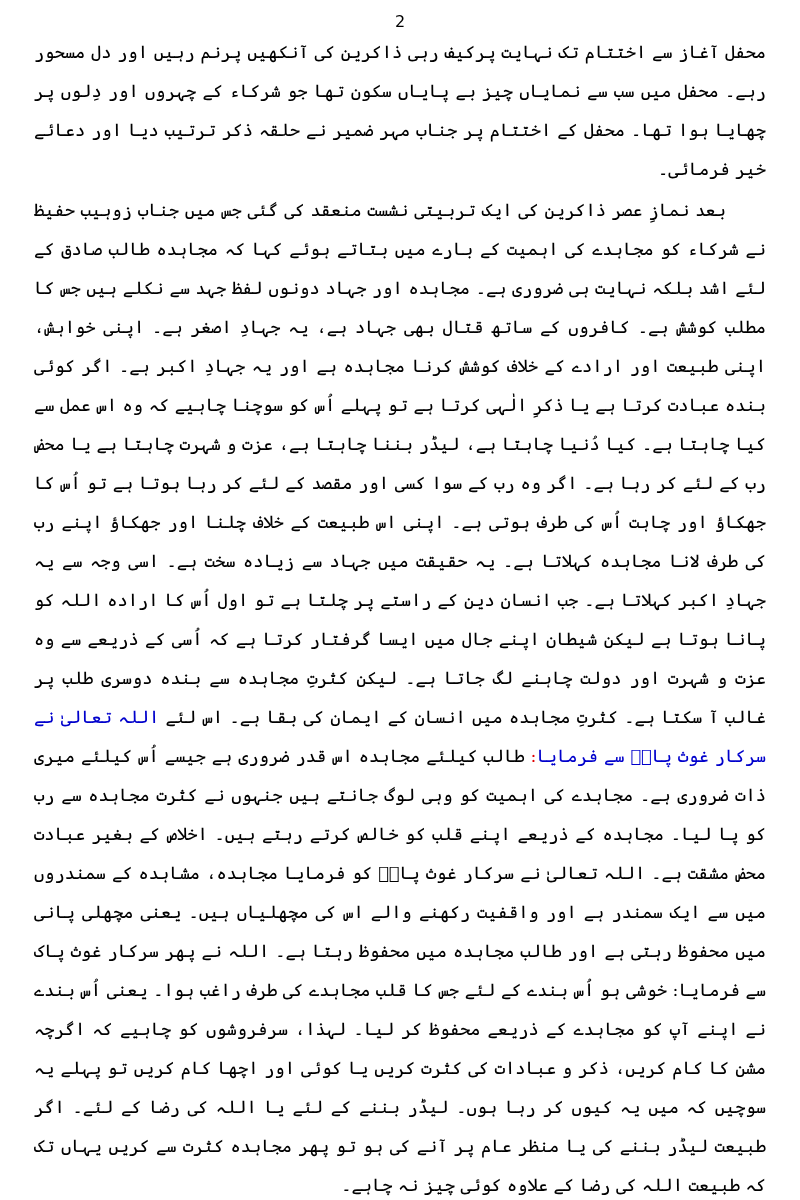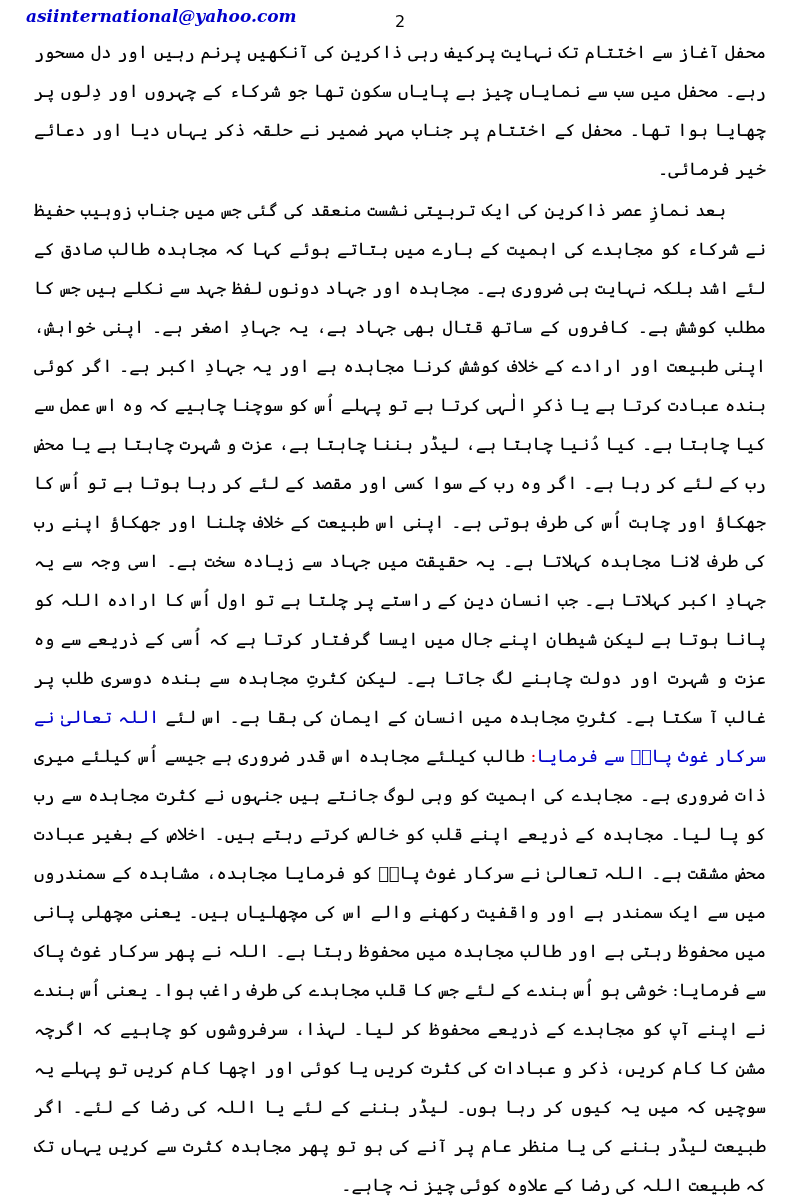--- a/index.html
+++ b/index.html
@@ -34,28 +34,27 @@
   }
   .body-text p.no-indent{text-indent:0;}
   .hl-blue{color:#0000cc;}
   .hl-red{color:#e00000;}
 </style>
 </head>
 <body>
 
 <div class="page">
 
-  <a class="top-email" href="#">asiinternational@yahoo.com</a>
 
   <div class="page-num">2</div>
 
   <div class="body-text">
 
     <p class="no-indent">
-      <span>محفل آغاز سے اختتام تک نہایت پرکیف رہی ذاکرین کی آنکھیں پرنم رہیں اور دل مسحور رہے۔ محفل میں سب سے نمایاں چیز بے پایاں سکون تھا جو شرکاء کے چہروں اور دِلوں پر چھایا ہوا تھا۔ محفل کے اختتام پر جناب مہر ضمیر نے حلقہ ذکر یہاں دیا اور دعائے خیر فرمائی۔</span>
+      <span>محفل آغاز سے اختتام تک نہایت پرکیف رہی ذاکرین کی آنکھیں پرنم رہیں اور دل مسحور رہے۔ محفل میں سب سے نمایاں چیز بے پایاں سکون تھا جو شرکاء کے چہروں اور دِلوں پر چھایا ہوا تھا۔ محفل کے اختتام پر جناب مہر ضمیر نے حلقہ ذکر ترتیب دیا اور دعائے خیر فرمائی۔</span>
     </p>
 
     <p>
       <span>بعد نمازِ عصر ذاکرین کی ایک تربیتی نشست منعقد کی گئی جس میں جناب زوہیب حفیظ نے شرکاء کو مجاہدے کی اہمیت کے بارے میں بتاتے ہوئے کہا کہ مجاہدہ طالب صادق کے لئے اشد بلکہ نہایت ہی ضروری ہے۔ مجاہدہ اور جہاد دونوں لفظ جہد سے نکلے ہیں جس کا مطلب کوشش ہے۔ کافروں کے ساتھ قتال بھی جہاد ہے، یہ جہادِ اصغر ہے۔ اپنی خواہش، اپنی طبیعت اور ارادے کے خلاف کوشش کرنا مجاہدہ ہے اور یہ جہادِ اکبر ہے۔ اگر کوئی بندہ عبادت کرتا ہے یا ذکرِ الٰہی کرتا ہے تو پہلے اُس کو سوچنا چاہیے کہ وہ اس عمل سے کیا چاہتا ہے۔ کیا دُنیا چاہتا ہے، لیڈر بننا چاہتا ہے، عزت و شہرت چاہتا ہے یا محض رب کے لئے کر رہا ہے۔ اگر وہ رب کے سوا کسی اور مقصد کے لئے کر رہا ہوتا ہے تو اُس کا جھکاؤ اور چاہت اُس کی طرف ہوتی ہے۔ اپنی اس طبیعت کے خلاف چلنا اور جھکاؤ اپنے رب کی طرف لانا مجاہدہ کہلاتا ہے۔ یہ حقیقت میں جہاد سے زیادہ سخت ہے۔ اسی وجہ سے یہ جہادِ اکبر کہلاتا ہے۔ جب انسان دین کے راستے پر چلتا ہے تو اول اُس کا ارادہ اللہ کو پانا ہوتا ہے لیکن شیطان اپنے جال میں ایسا گرفتار کرتا ہے کہ اُسی کے ذریعے سے وہ عزت و شہرت اور دولت چاہنے لگ جاتا ہے۔ لیکن کثرتِ مجاہدہ سے بندہ دوسری طلب پر غالب آ سکتا ہے۔ کثرتِ مجاہدہ میں انسان کے ایمان کی بقا ہے۔ اس لئے </span><span class="hl-blue">اللہ تعالیٰ نے سرکار غوث پاکؓ سے فرمایا</span><span class="hl-red">:</span><span> طالب کیلئے مجاہدہ اس قدر ضروری ہے جیسے اُس کیلئے میری ذات ضروری ہے۔ مجاہدے کی اہمیت کو وہی لوگ جانتے ہیں جنہوں نے کثرت مجاہدہ سے رب کو پا لیا۔ مجاہدہ کے ذریعے اپنے قلب کو خالص کرتے رہتے ہیں۔ اخلاص کے بغیر عبادت محض مشقت ہے۔ اللہ تعالیٰ نے سرکار غوث پاکؓ کو فرمایا مجاہدہ، مشاہدہ کے سمندروں میں سے ایک سمندر ہے اور واقفیت رکھنے والے اس کی مچھلیاں ہیں۔ یعنی مچھلی پانی میں محفوظ رہتی ہے اور طالب مجاہدہ میں محفوظ رہتا ہے۔ اللہ نے پھر سرکار غوث پاک سے فرمایا: خوشی ہو اُس بندے کے لئے جس کا قلب مجاہدے کی طرف راغب ہوا۔ یعنی اُس بندے نے اپنے آپ کو مجاہدے کے ذریعے محفوظ کر لیا۔ لہذا، سرفروشوں کو چاہیے کہ اگرچہ مشن کا کام کریں، ذکر و عبادات کی کثرت کریں یا کوئی اور اچھا کام کریں تو پہلے یہ سوچیں کہ میں یہ کیوں کر رہا ہوں۔ لیڈر بننے کے لئے یا اللہ کی رضا کے لئے۔ اگر طبیعت لیڈر بننے کی یا منظر عام پر آنے کی ہو تو پھر مجاہدہ کثرت سے کریں یہاں تک کہ طبیعت اللہ کی رضا کے علاوہ کوئی چیز نہ چاہے۔</span>
     </p>
 
   </div>
 
 </div>
 

